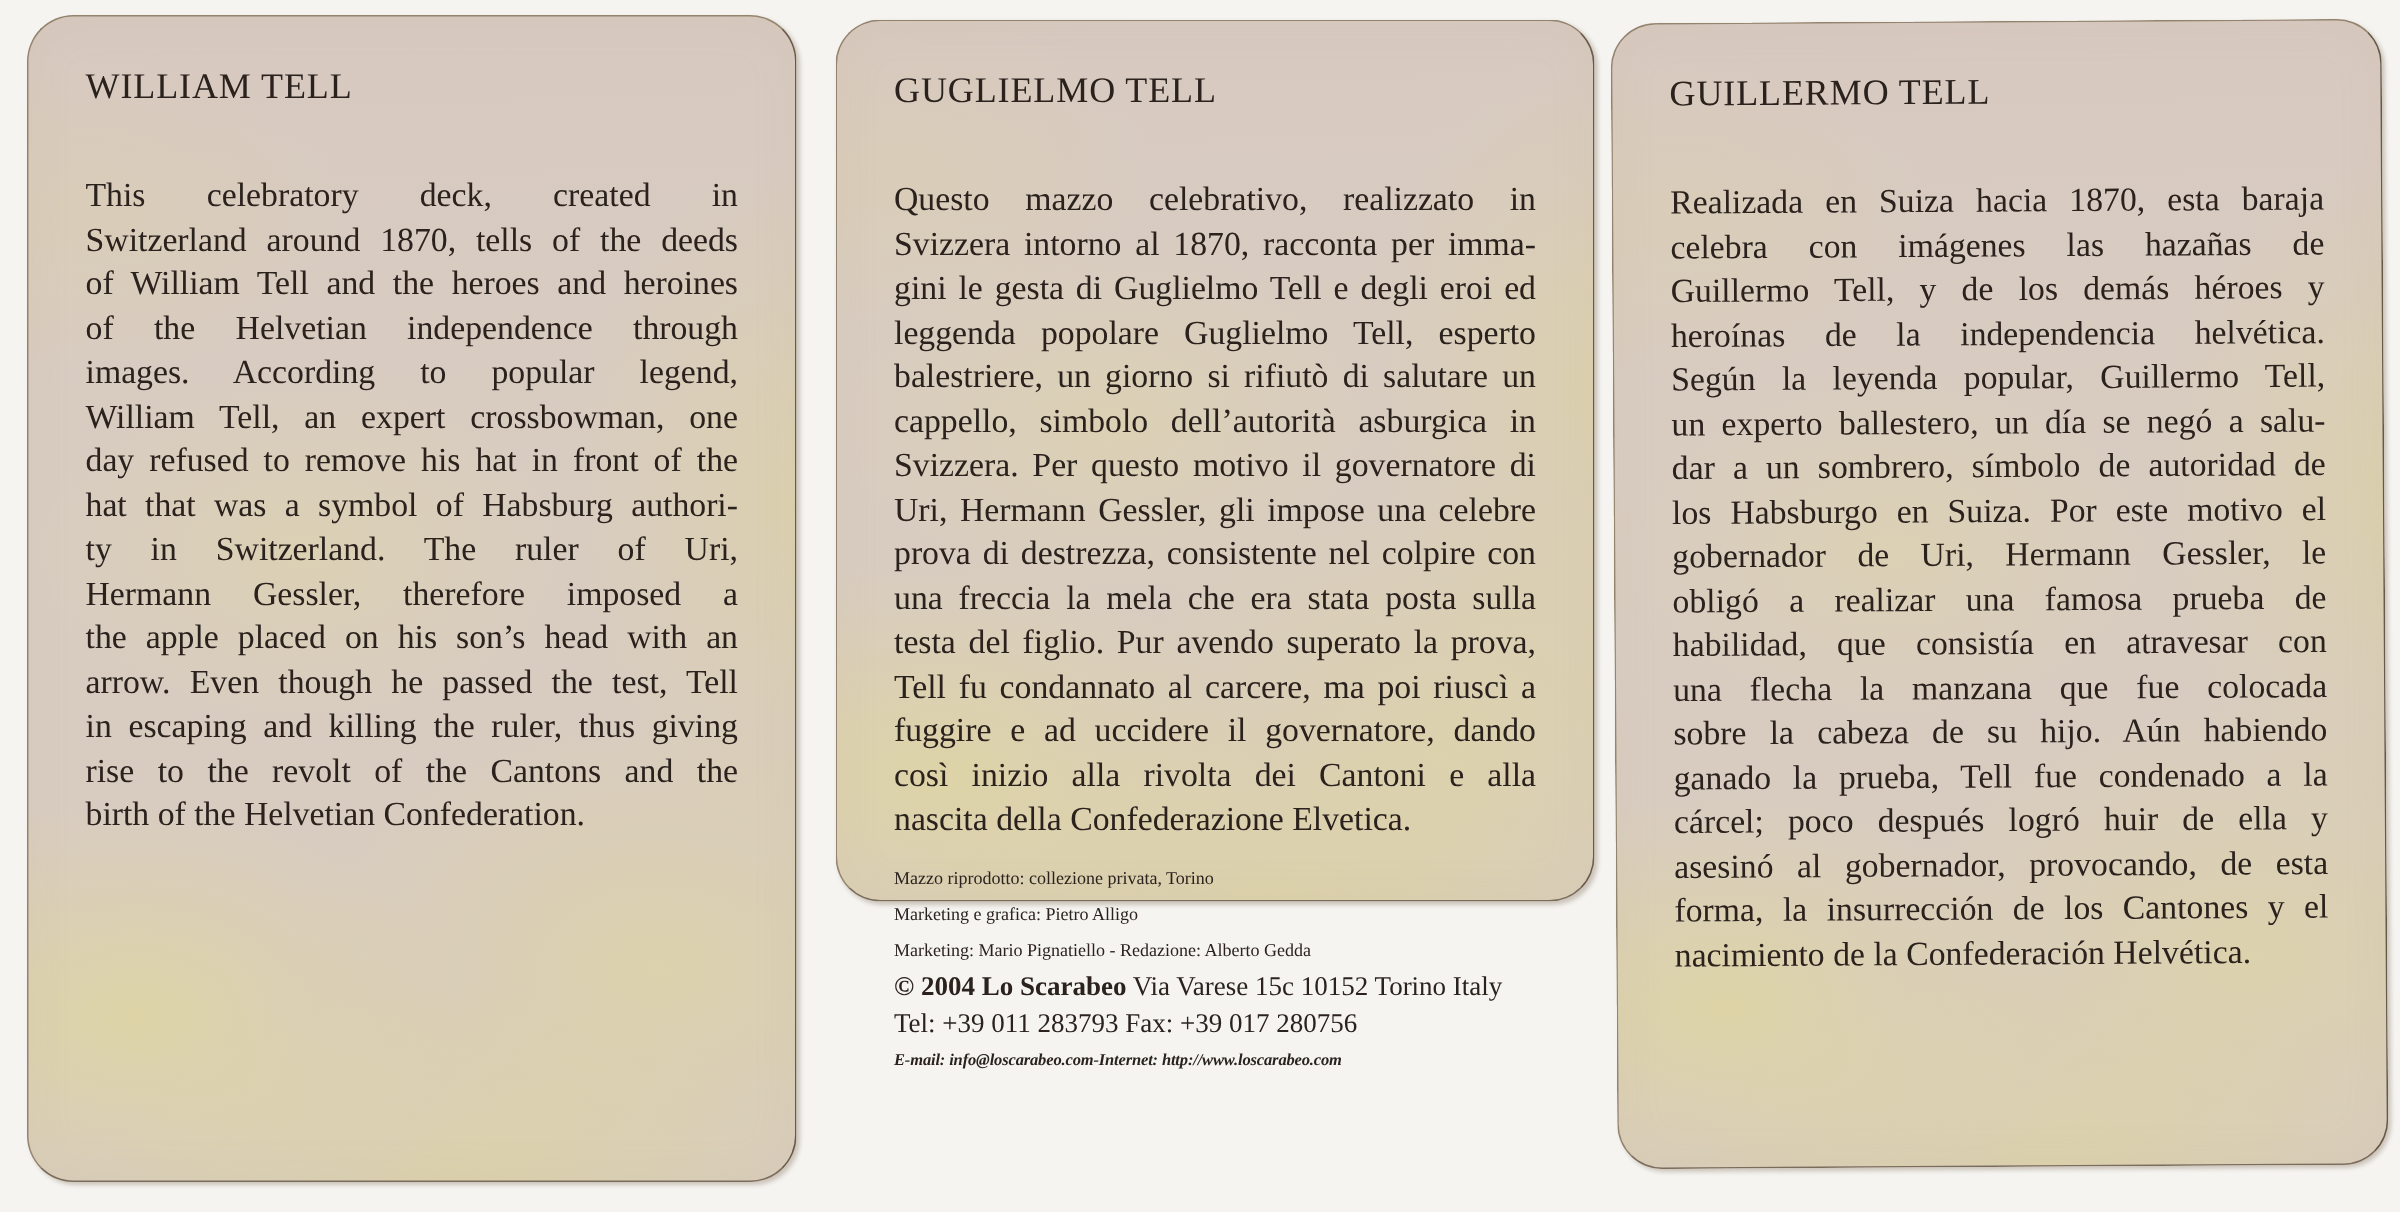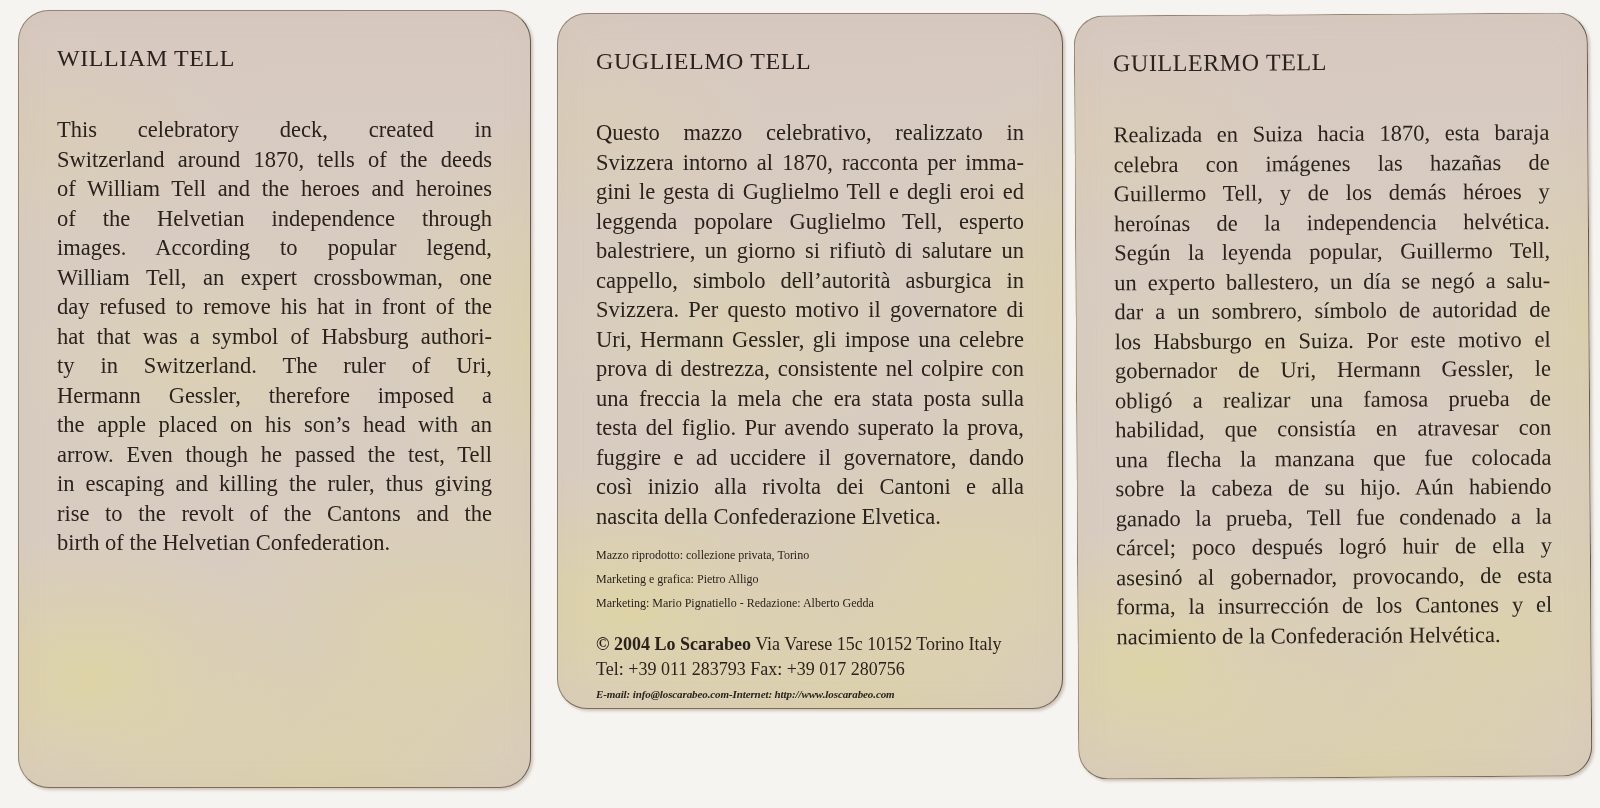--- a/index.html
+++ b/index.html
@@ -22,35 +22,35 @@
       radial-gradient(ellipse 260px 170px at 36% 46%, rgba(226,219,152,.32), rgba(226,219,152,0) 70%),
       radial-gradient(ellipse 210px 330px at 100% 42%, rgba(223,214,148,.40), rgba(223,214,148,0) 72%),
       radial-gradient(ellipse 250px 160px at 8% 16%, rgba(225,217,150,.26), rgba(225,217,150,0) 70%),
       radial-gradient(ellipse 320px 180px at 55% 100%, rgba(224,216,146,.42), rgba(224,216,146,0) 72%);
     border:1px solid #94846f;
     border-right-color:#675948;
     border-bottom-color:#7b6c5b;
     box-shadow: 2px 2px 3px rgba(110,85,60,.30), inset 0 0 30px rgba(200,180,130,.10);
   }
   .card-en{left:18px;top:10px;width:513px;height:778px;border-radius:31px;}
-  .card-it{left:557px;top:13px;width:506px;height:696px;}
+  .card-it{left:557px;top:13px;width:506px;height:588px;}
   .card-es{left:1076px;top:14px;width:514px;height:764px;transform:rotate(-0.35deg);}
   .title{
     margin:32px 0 0 0;
     font-size:24px;font-weight:normal;letter-spacing:.6px;line-height:30px;
   }
   .body{margin-top:42px;}
   .body .line{
     font-size:22.5px;line-height:29.5px;
     text-align:justify;text-align-last:justify;
   }
   .body .line.last{text-align-last:left;}
   .credits{margin-top:12px;}
   .credits .line{font-size:12px;line-height:24px;white-space:nowrap;text-align:left;}
-  .contact{margin-top:17px;}
+  .contact{}
   .contact-line{font-size:18px;line-height:25px;white-space:nowrap;}
   .contact-line .bold{font-weight:bold;}
   .contact-line.email{font-style:italic;font-weight:bold;font-size:11px;letter-spacing:-0.1px;}
 </style>
 </head>
 <body>
 
 <div class="page">
 
   <article class="card card-en">
@@ -81,20 +81,21 @@
         <div class="line">Svizzera intorno al 1870, racconta per imma-</div>
         <div class="line">gini le gesta di Guglielmo Tell e degli eroi ed</div>
         <div class="line">leggenda popolare Guglielmo Tell, esperto</div>
         <div class="line">balestriere, un giorno si rifiutò di salutare un</div>
         <div class="line">cappello, simbolo dell’autorità asburgica in</div>
         <div class="line">Svizzera. Per questo motivo il governatore di</div>
         <div class="line">Uri, Hermann Gessler, gli impose una celebre</div>
         <div class="line">prova di destrezza, consistente nel colpire con</div>
         <div class="line">una freccia la mela che era stata posta sulla</div>
         <div class="line">testa del figlio. Pur avendo superato la prova,</div>
+        <div class="line">Tell fu condannato al carcere, ma poi riuscì a</div>
         <div class="line">fuggire e ad uccidere il governatore, dando</div>
         <div class="line">così inizio alla rivolta dei Cantoni e alla</div>
         <div class="line last">nascita della Confederazione Elvetica.</div>
       </div>
     <div class="credits">
         <div class="line">Mazzo riprodotto: collezione privata, Torino</div>
         <div class="line">Marketing e grafica: Pietro Alligo</div>
         <div class="line last">Marketing: Mario Pignatiello - Redazione: Alberto Gedda</div>
       </div>
     <div class="contact">

